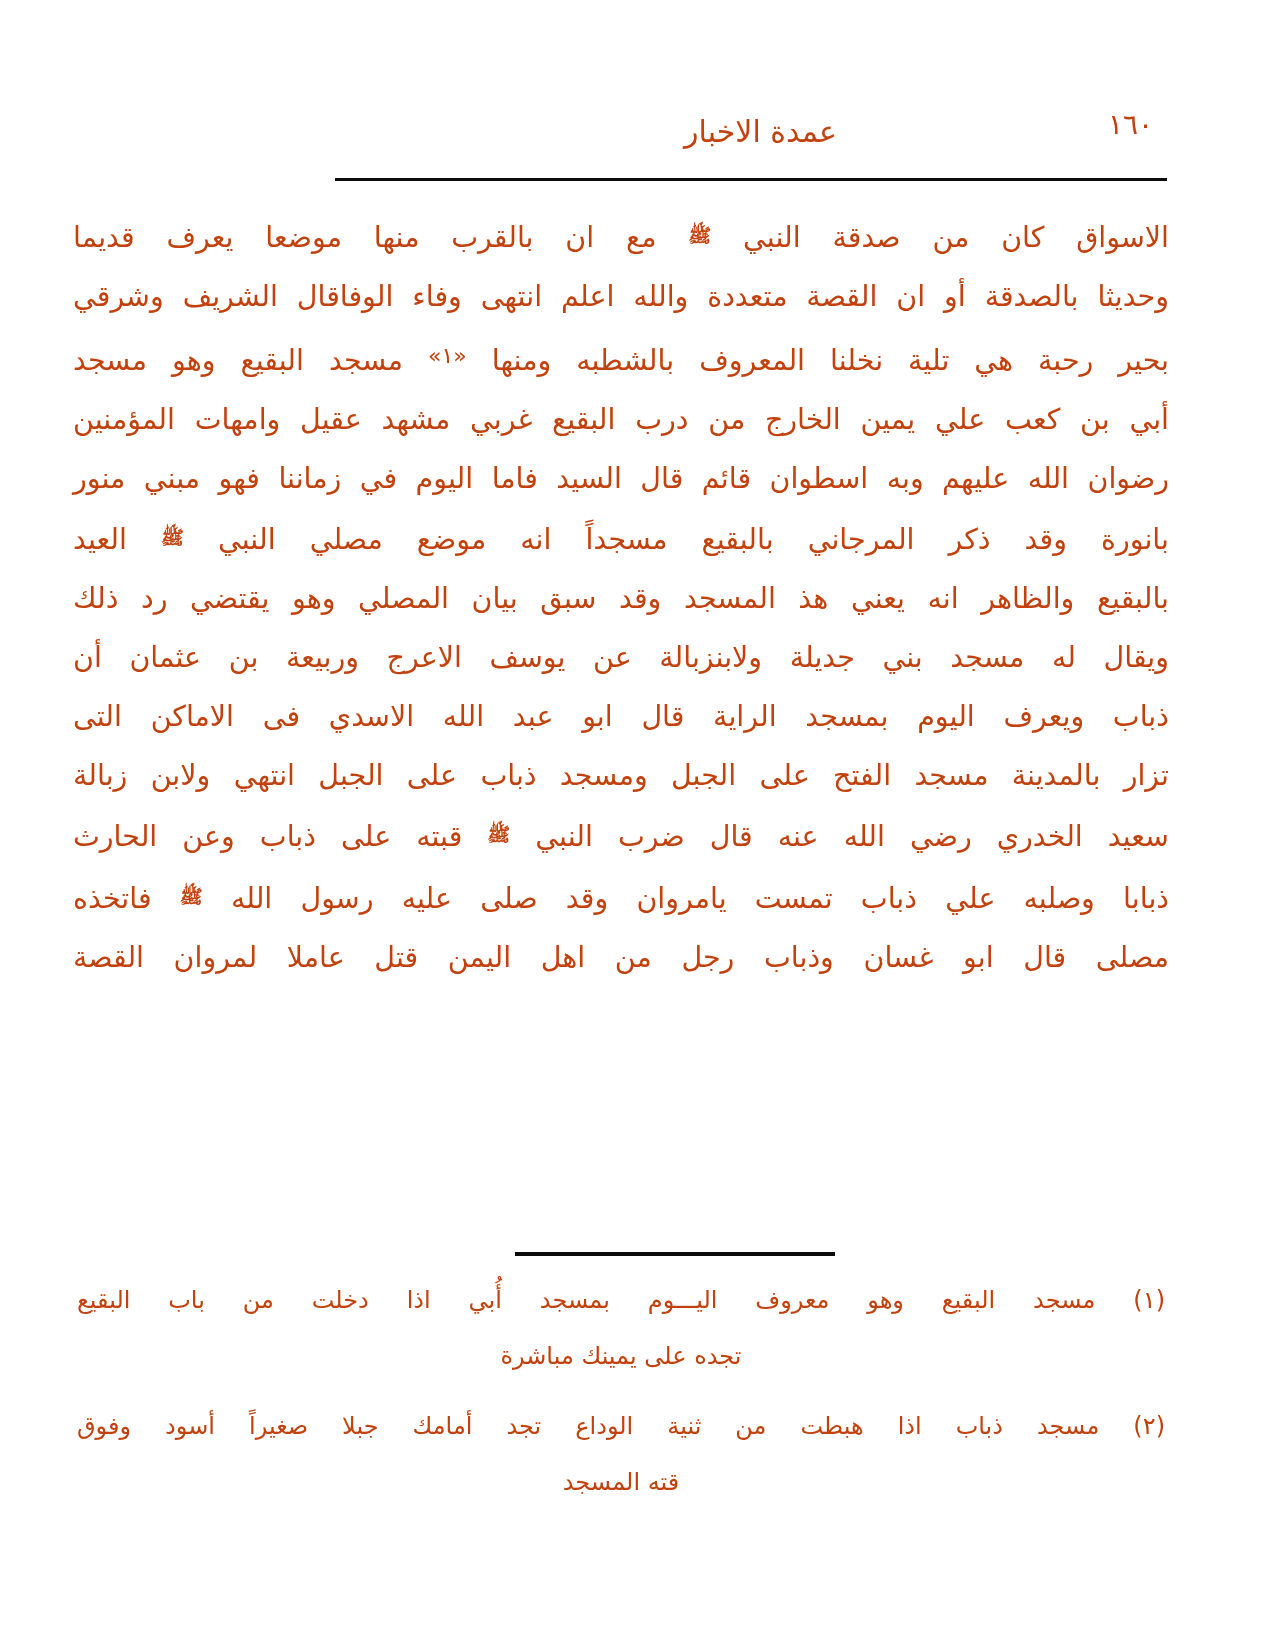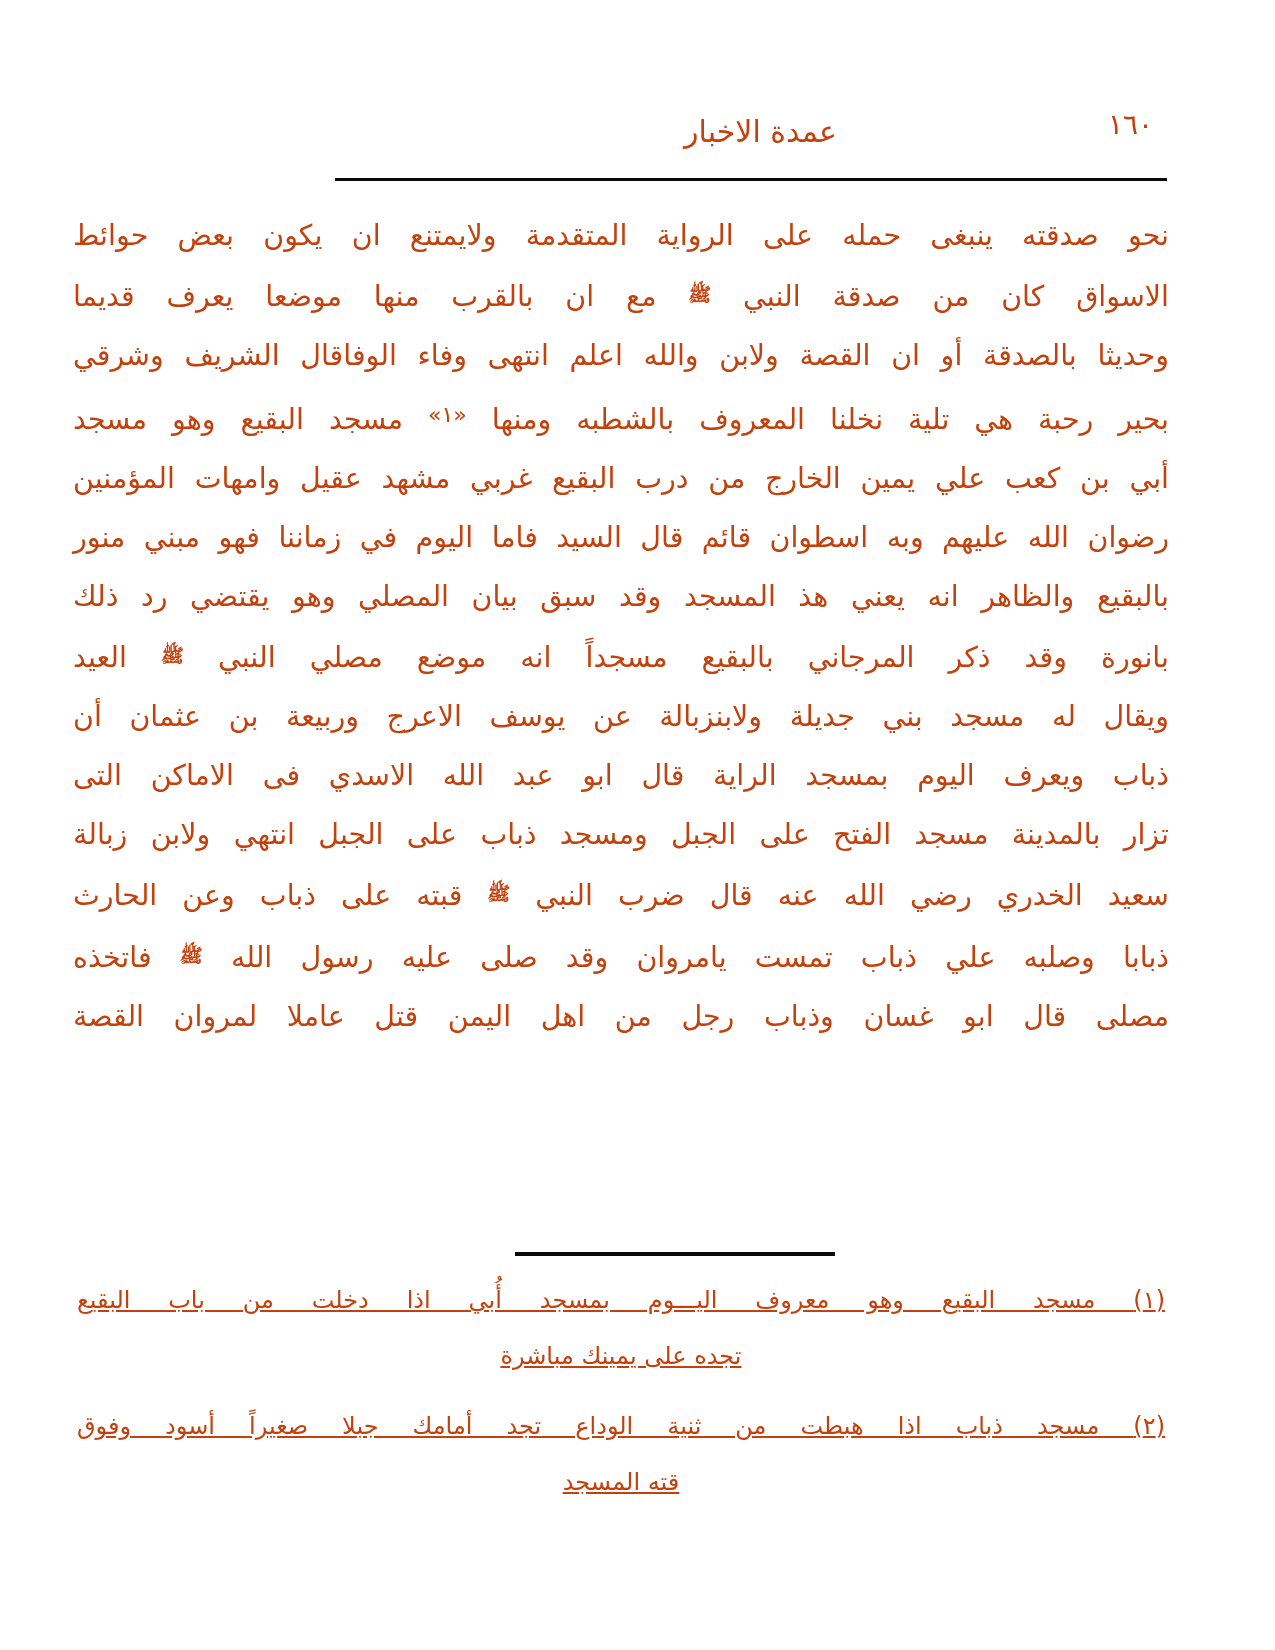--- a/index.html
+++ b/index.html
@@ -99,21 +99,20 @@
     height: 4px;
     background: #0b0b0b;
   }
 
   .footnotes {
     position: absolute;
     top: 1272px;
     right: 110px;
     left: 110px;
     direction: rtl;
-    text-decoration: underline;
   }
 
   .fn-item { margin-bottom: 14px; }
 
   .fn-line {
     display: block;
     font-size: 24px;
     line-height: 56px;
     direction: rtl;
     text-align: justify;
@@ -133,28 +132,27 @@
 
 <div class="page">
 
   <div class="header">
     <div class="header-title">عمدة الاخبار</div>
     <div class="header-pagenum">١٦٠</div>
   </div>
   <div class="header-rule"></div>
 
   <div class="body-block" id="body-block">
-      <div class="line-txt">نحو صدقته ينبغى حمله على الرواية المتقدمة ولايمتنع ان يكون بعض حوائط</div>
       <div class="line-txt">الاسواق كان من صدقة النبي <span class="honorific">ﷺ</span> مع ان بالقرب منها موضعا يعرف قديما</div>
-      <div class="line-txt">وحديثا بالصدقة أو ان القصة ولابن والله اعلم انتهى وفاء الوفاقال الشريف وشرقي</div>
+      <div class="line-txt">وحديثا بالصدقة أو ان القصة متعددة والله اعلم انتهى وفاء الوفاقال الشريف وشرقي</div>
       <div class="line-txt">بحير رحبة هي تلية نخلنا المعروف بالشطبه ومنها <span class="fn-ref">«١»</span> مسجد البقيع وهو مسجد</div>
       <div class="line-txt">أبي بن كعب علي يمين الخارج من درب البقيع غربي مشهد عقيل وامهات المؤمنين</div>
       <div class="line-txt">رضوان الله عليهم وبه اسطوان قائم قال السيد فاما اليوم في زماننا فهو مبني منور</div>
+      <div class="line-txt">بانورة وقد ذكر المرجاني بالبقيع مسجداً انه موضع مصلي النبي <span class="honorific">ﷺ</span> العيد</div>
       <div class="line-txt">بالبقيع والظاهر انه يعني هذ المسجد وقد سبق بيان المصلي وهو يقتضي رد ذلك</div>
-      <div class="line-txt">بانورة وقد ذكر المرجاني بالبقيع مسجداً انه موضع مصلي النبي <span class="honorific">ﷺ</span> العيد</div>
       <div class="line-txt">ويقال له مسجد بني جديلة ولابنزبالة عن يوسف الاعرج وربيعة بن عثمان أن</div>
       <div class="line-txt">ذباب ويعرف اليوم بمسجد الراية قال ابو عبد الله الاسدي فى الاماكن التى</div>
       <div class="line-txt">تزار بالمدينة مسجد الفتح على الجبل ومسجد ذباب على الجبل انتهي ولابن زبالة</div>
       <div class="line-txt">سعيد الخدري رضي الله عنه قال ضرب النبي <span class="honorific">ﷺ</span> قبته على ذباب وعن الحارث</div>
       <div class="line-txt">ذبابا وصلبه علي ذباب تمست يامروان وقد صلى عليه رسول الله <span class="honorific">ﷺ</span> فاتخذه</div>
       <div class="line-txt">مصلى قال ابو غسان وذباب رجل من اهل اليمن قتل عاملا لمروان القصة</div>
     </div>
 
   <div class="fn-rule"></div>
 

